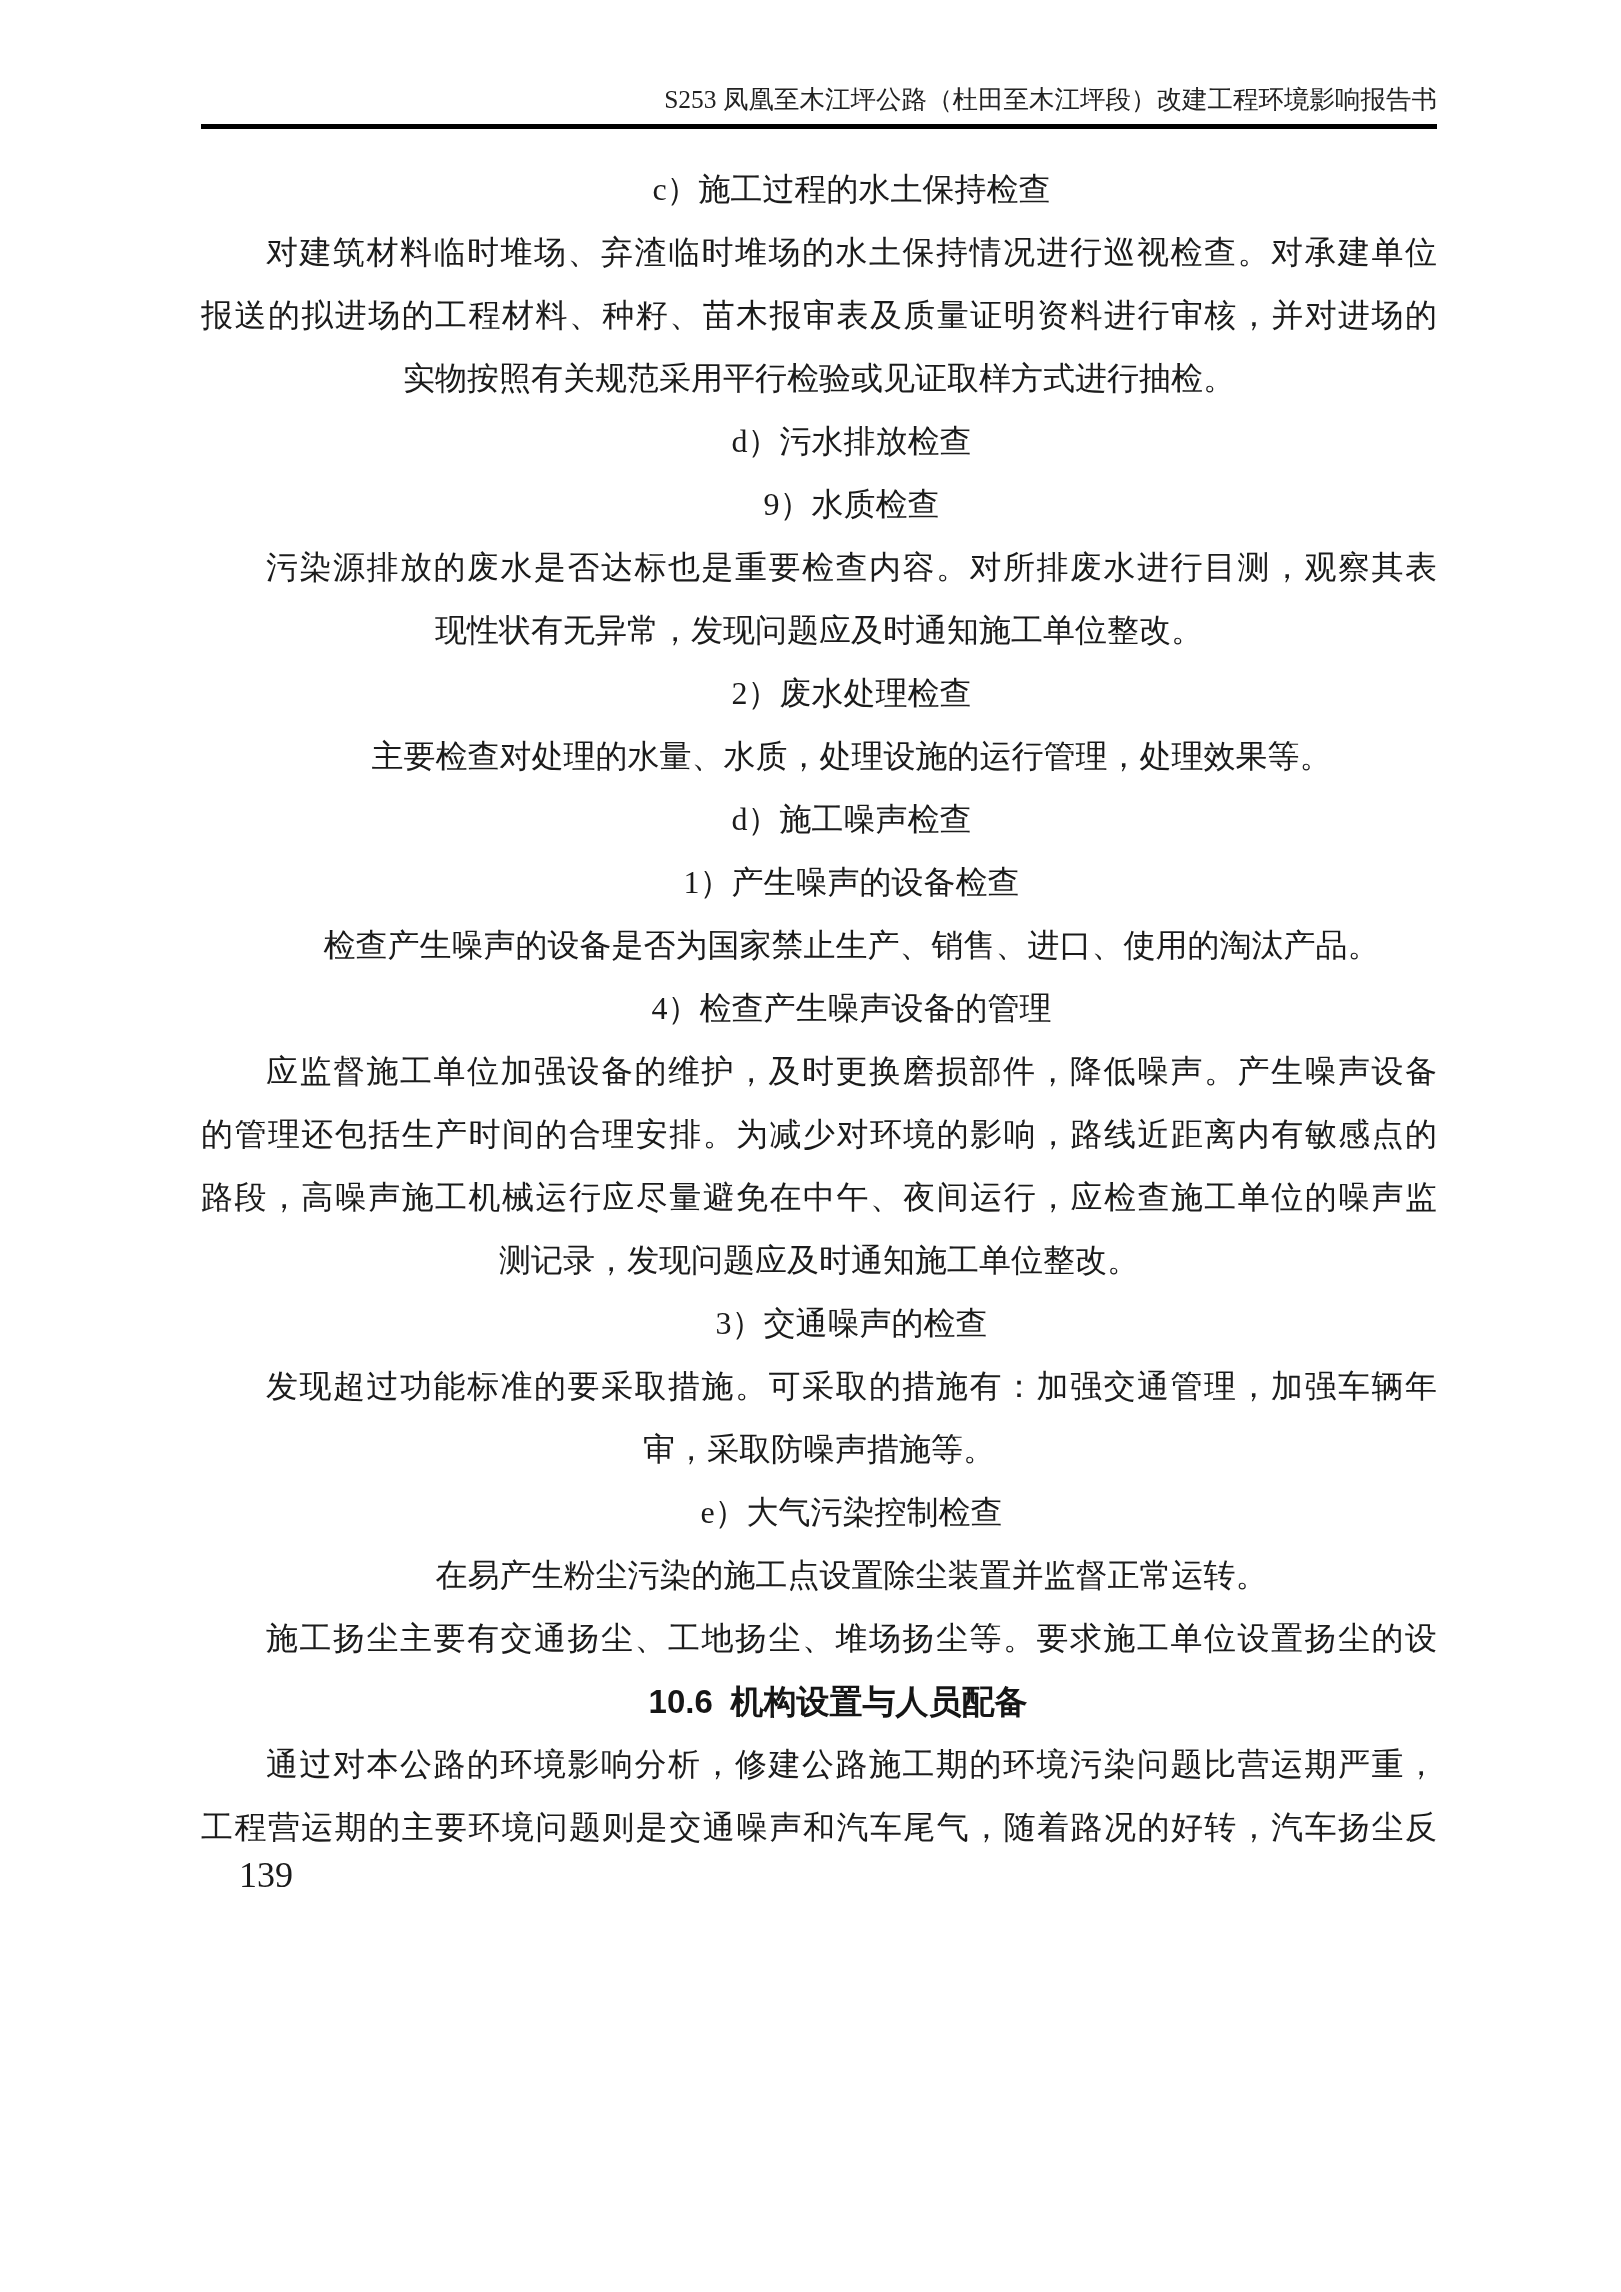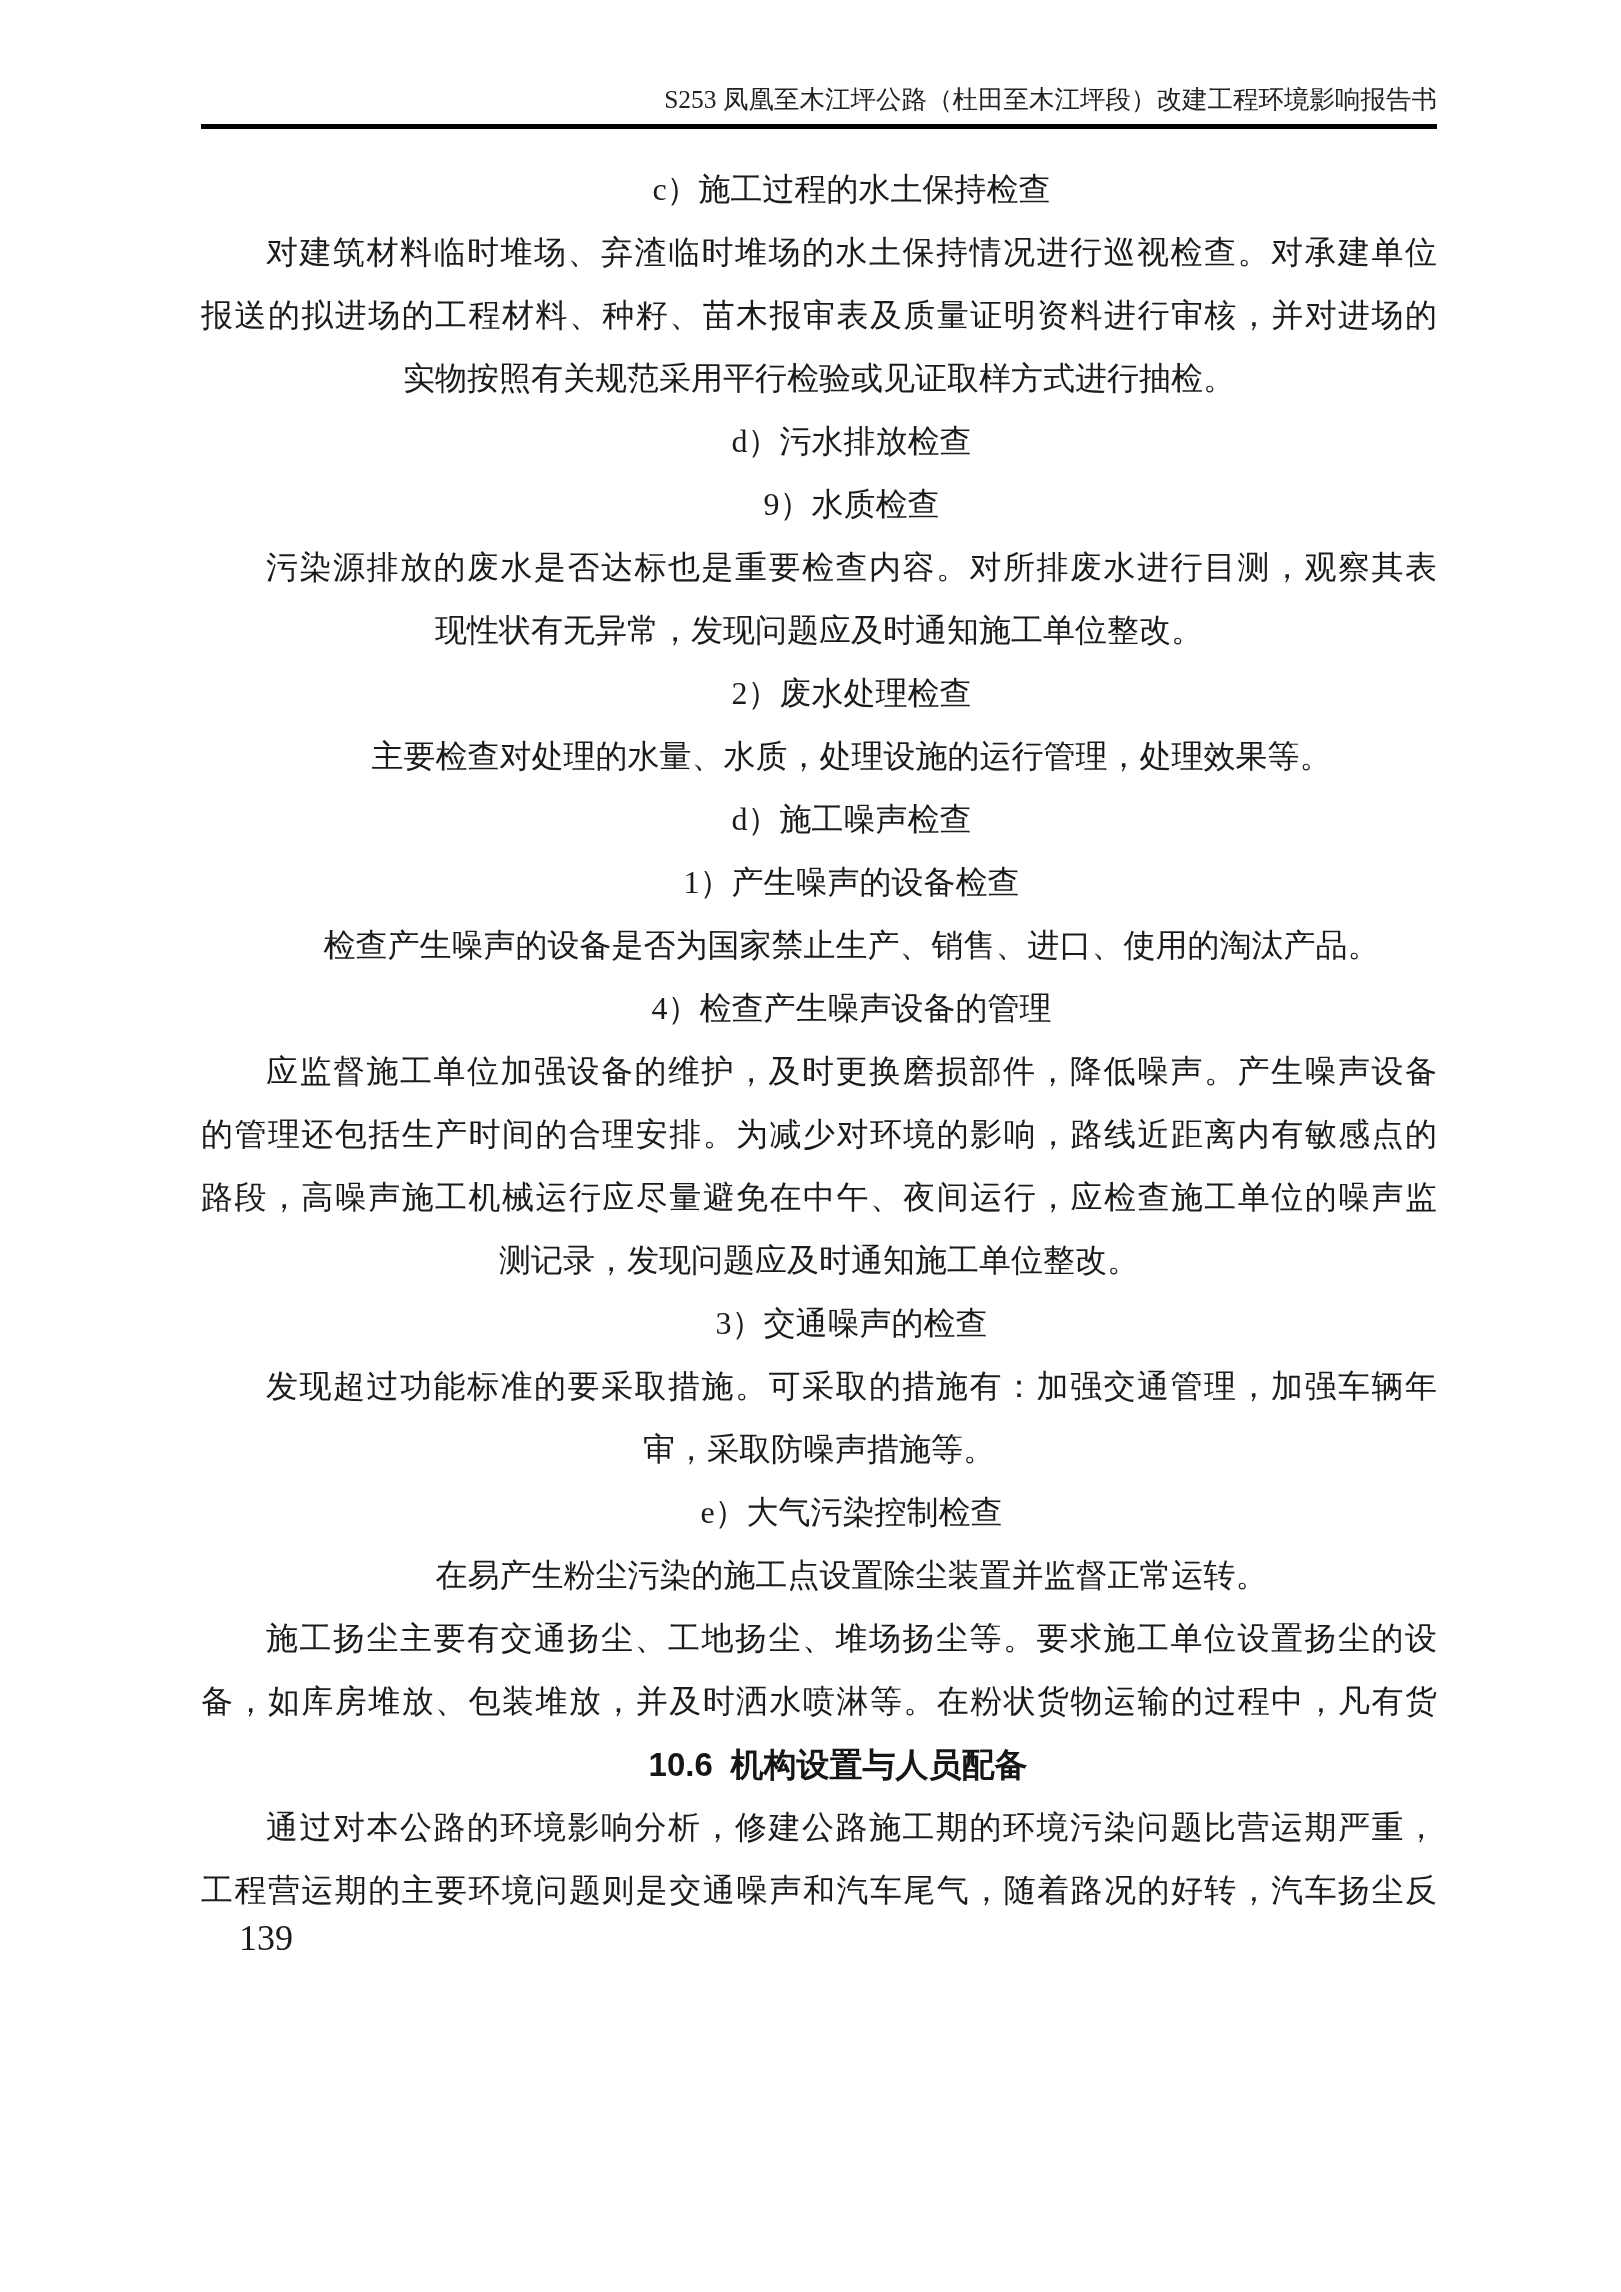--- a/index.html
+++ b/index.html
@@ -92,21 +92,20 @@
         <div class="line indent justify">应监督施工单位加强设备的维护，及时更换磨损部件，降低噪声。产生噪声设备</div>
         <div class="line justify">的管理还包括生产时间的合理安排。为减少对环境的影响，路线近距离内有敏感点的</div>
         <div class="line justify">路段，高噪声施工机械运行应尽量避免在中午、夜间运行，应检查施工单位的噪声监</div>
         <div class="line">测记录，发现问题应及时通知施工单位整改。</div>
         <div class="line indent">3）交通噪声的检查</div>
         <div class="line indent justify">发现超过功能标准的要采取措施。可采取的措施有：加强交通管理，加强车辆年</div>
         <div class="line">审，采取防噪声措施等。</div>
         <div class="line indent">e）大气污染控制检查</div>
         <div class="line indent">在易产生粉尘污染的施工点设置除尘装置并监督正常运转。</div>
         <div class="line indent justify">施工扬尘主要有交通扬尘、工地扬尘、堆场扬尘等。要求施工单位设置扬尘的设</div>
-        <div class="line justify">备，如库房堆放、包装堆放，并及时洒水喷淋等。在粉状货物运输的过程中，凡有货</div>
         <div class="line heading"><span class="heading-number">10.6</span><span class="heading-title">机构设置与人员配备</span></div>
         <div class="line indent justify">通过对本公路的环境影响分析，修建公路施工期的环境污染问题比营运期严重，</div>
         <div class="line justify">工程营运期的主要环境问题则是交通噪声和汽车尾气，随着路况的好转，汽车扬尘反</div>
       </div>
     <div class="page-footer">
       <span>139</span>
     </div>
   </div>
 </div>
 

